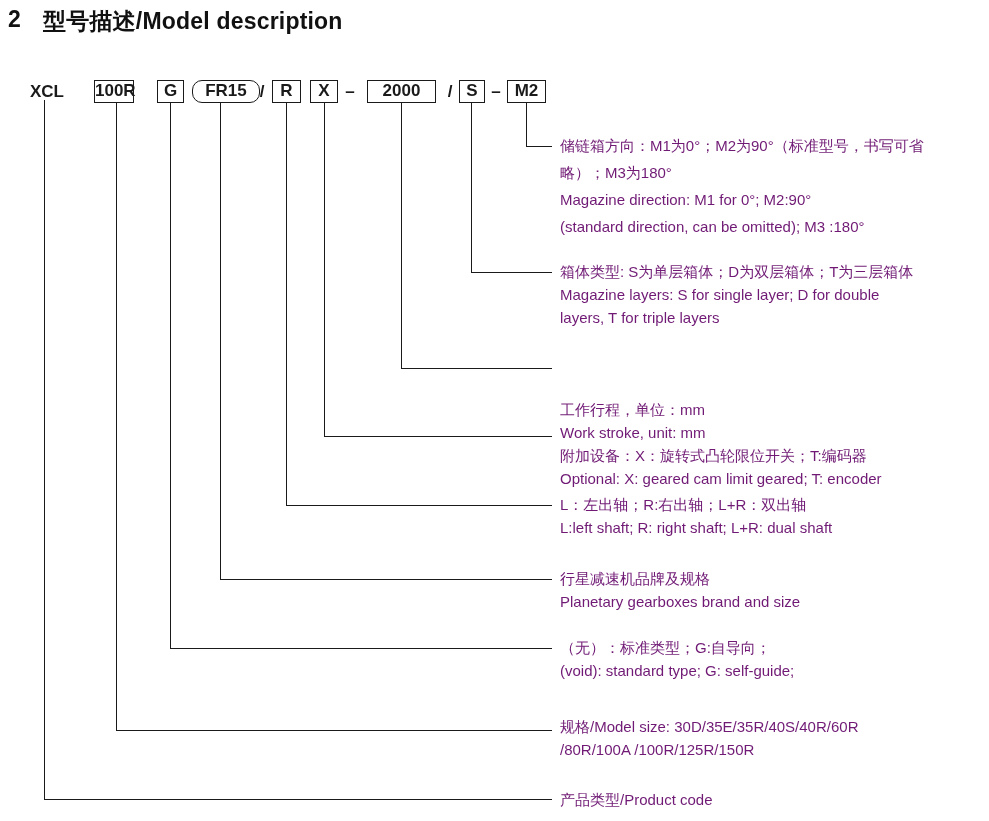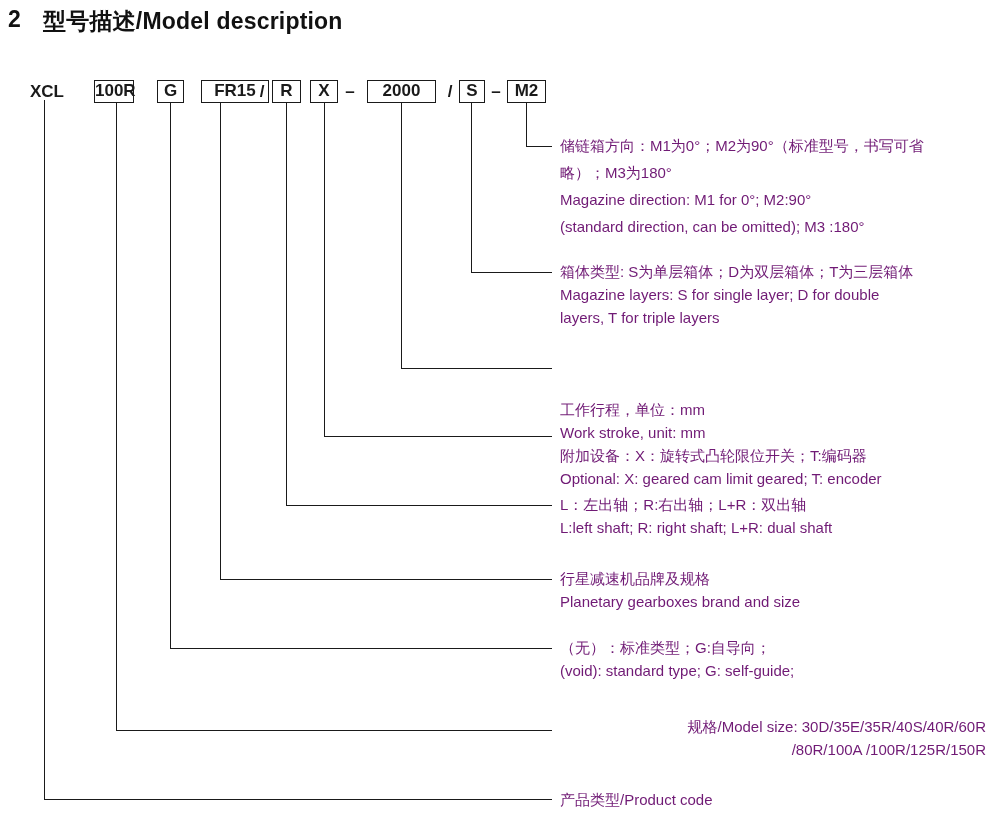--- a/index.html
+++ b/index.html
@@ -59,21 +59,21 @@
 
   <h1 class="title">
     <span>2</span>
     <span>型号描述/Model description</span>
   </h1>
 
   <div>
     <span class="tok" style="left:28px;  width:38px;">XCL</span>
     <span class="tok boxed" style="left:94px;  width:40px;">100R</span>
     <span class="tok boxed" style="left:157px; width:27px;">G</span>
-    <span class="tok boxed" style="left:201px; width:68px;">FR15</span>
+    <span class="tok boxed" style="left:192px; width:68px;border-radius:10px;">FR15</span>
     <span class="tok" style="left:255px; width:14px;">/</span>
     <span class="tok boxed" style="left:272px; width:29px;">R</span>
     <span class="tok boxed" style="left:310px; width:28px;">X</span>
     <span class="tok" style="left:342px; width:16px;">–</span>
     <span class="tok boxed" style="left:367px; width:69px;">2000</span>
     <span class="tok" style="left:443px; width:14px;">/</span>
     <span class="tok boxed" style="left:459px; width:26px;">S</span>
     <span class="tok" style="left:488px; width:16px;">–</span>
     <span class="tok boxed" style="left:507px; width:39px;">M2</span>
   </div>
@@ -129,21 +129,21 @@
   <div class="desc" style="top:567px;">
     <div class="line">行星减速机品牌及规格</div>
     <div class="line">Planetary gearboxes brand and size</div>
   </div>
 
   <div class="desc" style="top:636px;">
     <div class="line">（无）：标准类型；G:自导向；</div>
     <div class="line">(void): standard type;  G: self-guide;</div>
   </div>
 
-  <div class="desc" style="top:715px;text-align:right;">
+  <div class="desc" style="top:715px;">
     <div class="line">规格/Model size:  30D/35E/35R/40S/40R/60R</div>
     <div class="line">/80R/100A /100R/125R/150R</div>
   </div>
 
   <div class="desc" style="top:788px;">
     <div class="line">产品类型/Product code</div>
   </div>
 
 </div>
 

